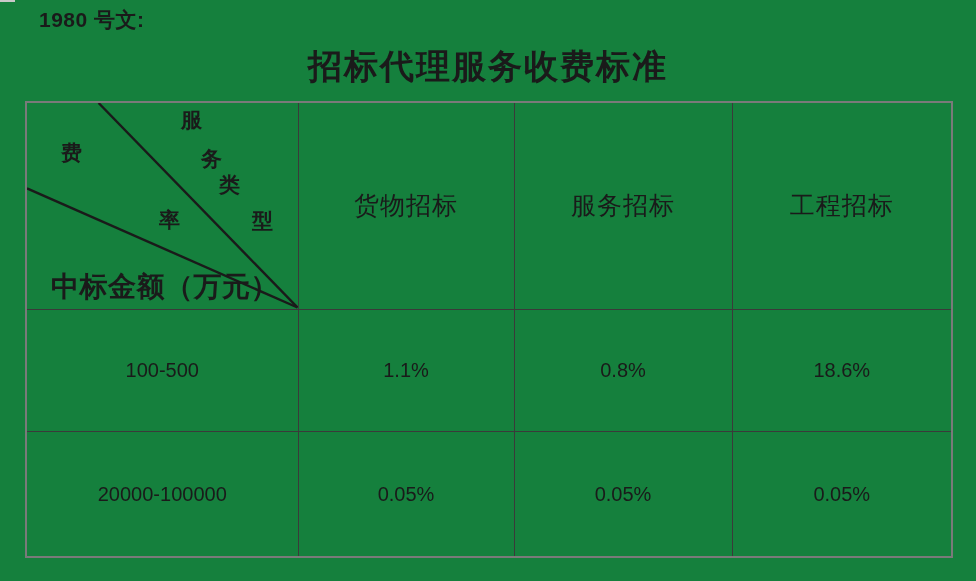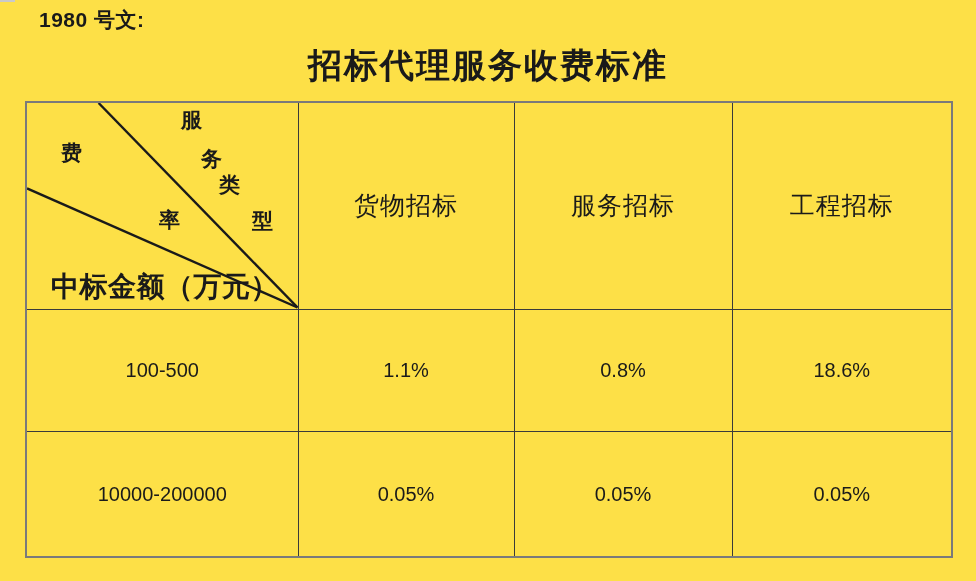--- a/index.html
+++ b/index.html
@@ -1,21 +1,21 @@
 <!DOCTYPE html>
 <html><head>
 <meta charset="utf-8">
 <style>
   * { margin: 0; padding: 0; box-sizing: border-box; }
   html, body { background: #ffffff; }
   .page {
     position: relative;
     width: 976px;
     height: 581px;
-    background: #fde047;
+    background: #15803d;
     color: #1a1a1a;
     font-family: "Liberation Sans", "DejaVu Sans", sans-serif;
     overflow: hidden;
   }
   .edge-artifact {
     position: absolute;
     left: 0; top: 0;
     width: 15px; height: 2px;
     background: #c9c9c9;
   }
@@ -28,21 +28,21 @@
     letter-spacing: 0.5px;
   }
   .doc-title {
     position: absolute;
     left: 0; top: 45px;
     width: 100%;
     text-align: center;
     font-size: 34px;
     line-height: 42px;
     font-weight: bold;
-    font-family: Liberation Serif, serif;
+    font-family: Liberation Sans, sans-serif;
     letter-spacing: 2px;
   }
   table.fee-table {
     position: absolute;
     left: 25px; top: 101px;
     width: 926px; height: 457px;
     border-collapse: collapse;
     table-layout: fixed;
     border: 2px solid #7a7a7a;
   }
@@ -123,20 +123,20 @@
         <td class="col-header">工程招标</td>
       </tr>
 
       <tr>
         <td class="range-cell">100-500</td>
         <td class="rate-cell">1.1%</td>
         <td class="rate-cell">0.8%</td>
         <td class="rate-cell">18.6%</td>
       </tr>
       <tr>
-        <td class="range-cell">10000-200000</td>
+        <td class="range-cell">20000-100000</td>
         <td class="rate-cell">0.05%</td>
         <td class="rate-cell">0.05%</td>
         <td class="rate-cell">0.05%</td>
       </tr>
     </tbody>
   </table>
 </div>
 
 </body></html>

